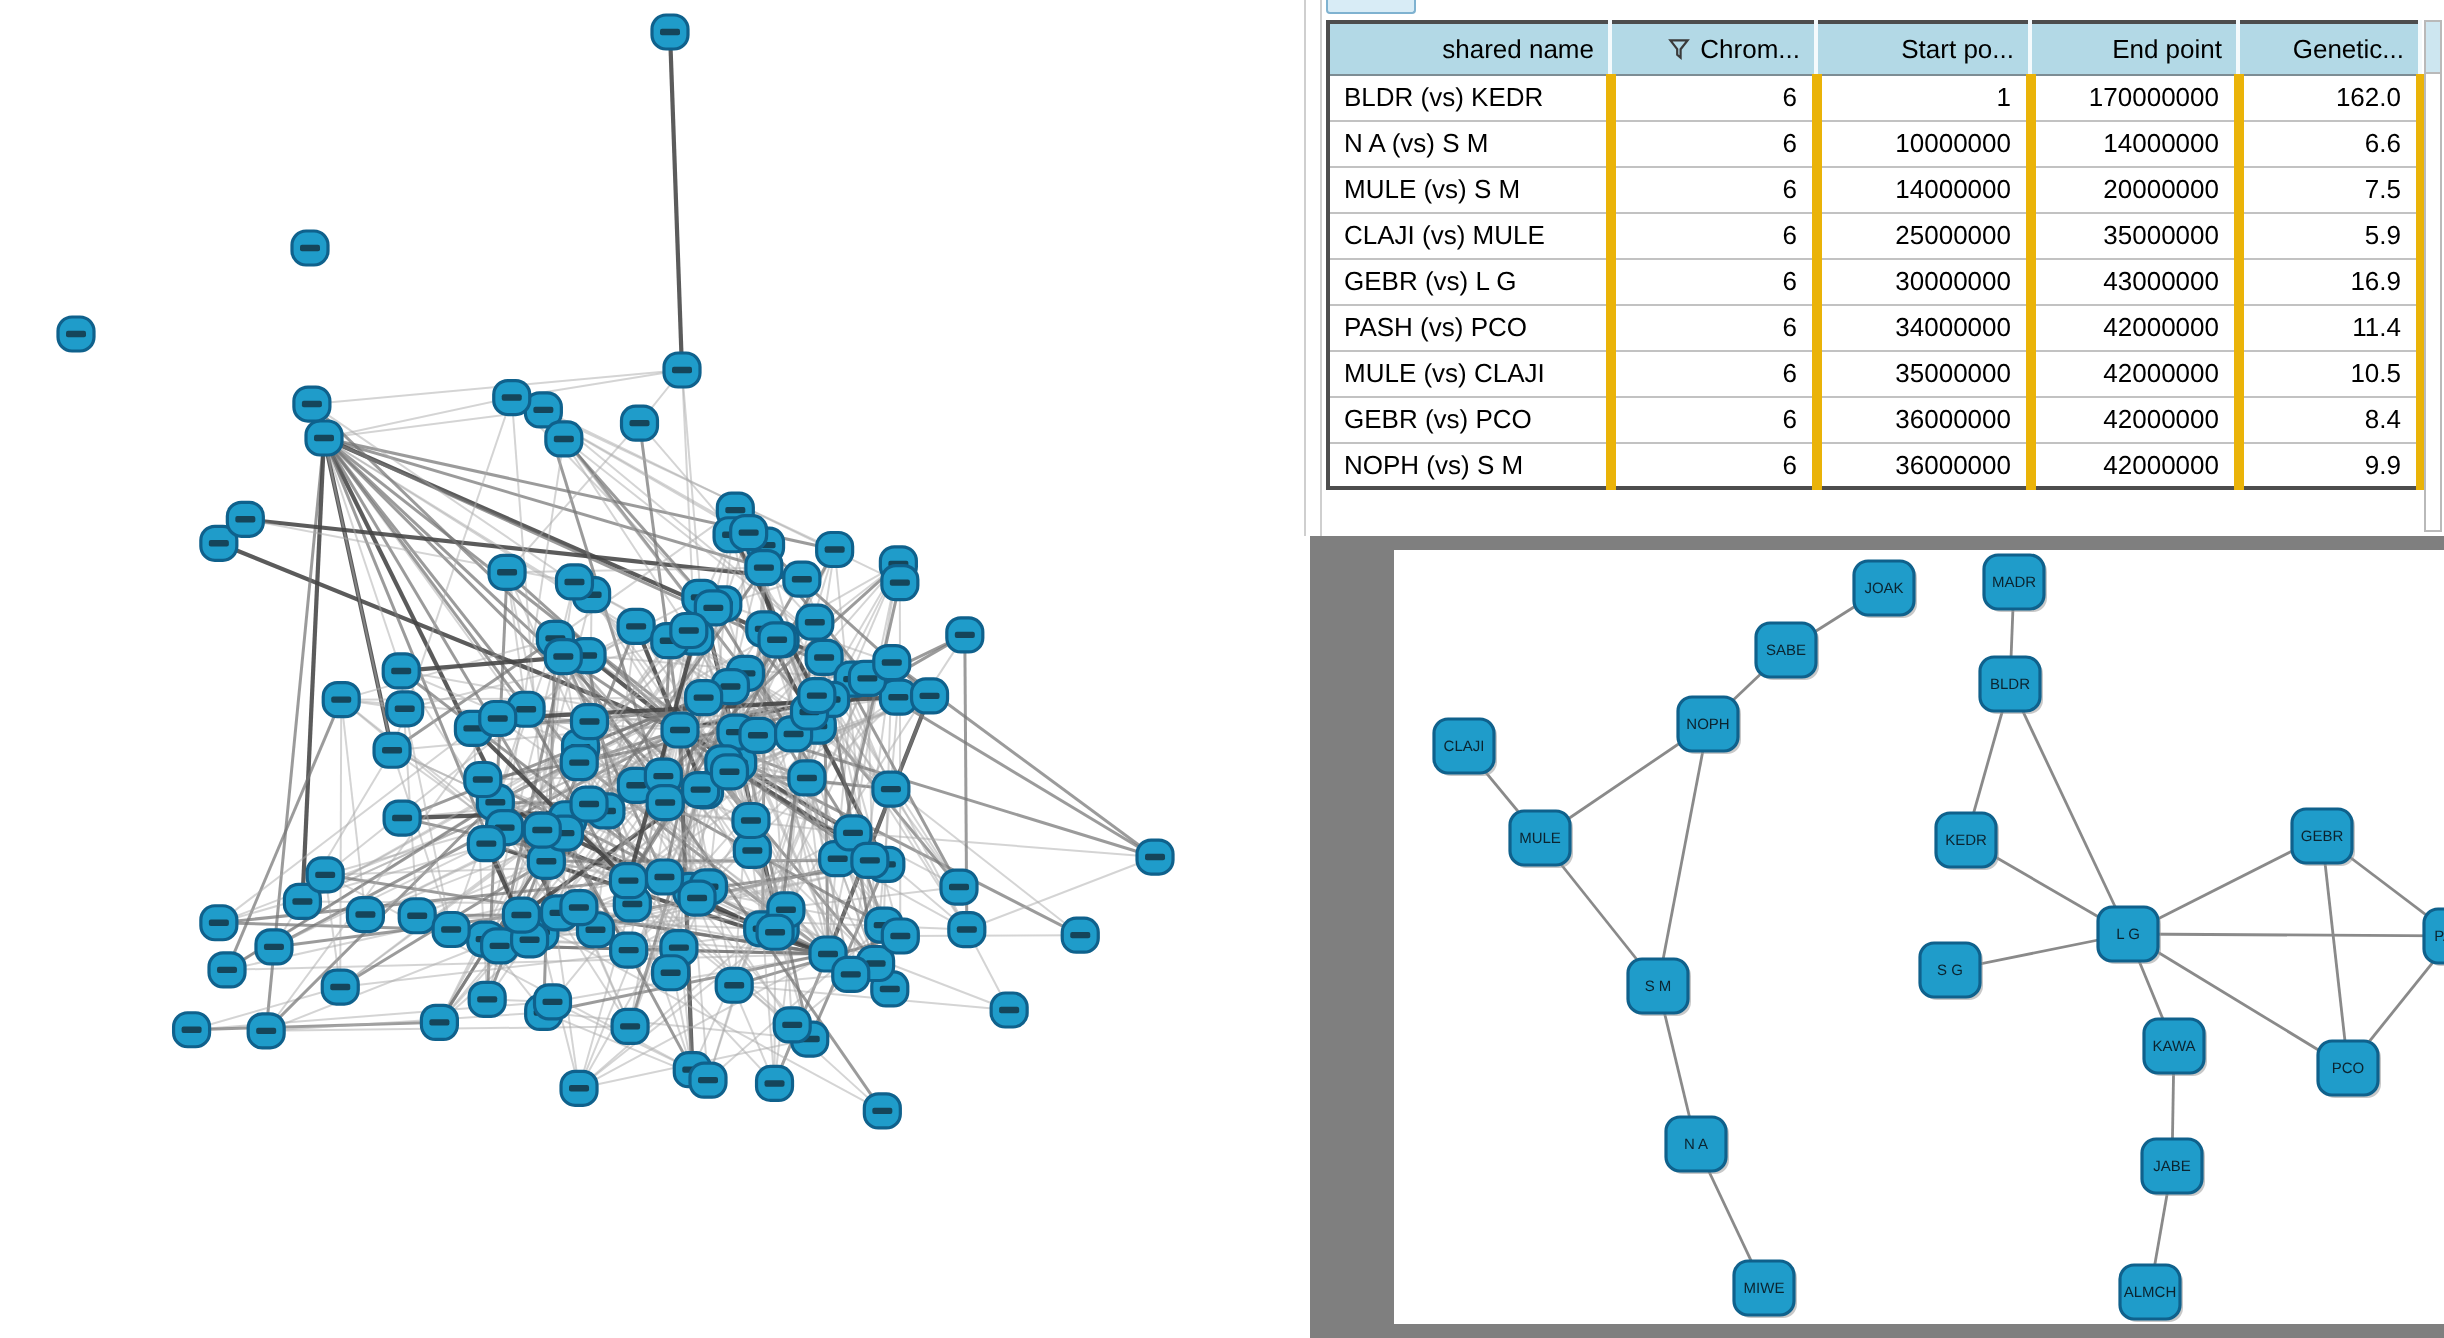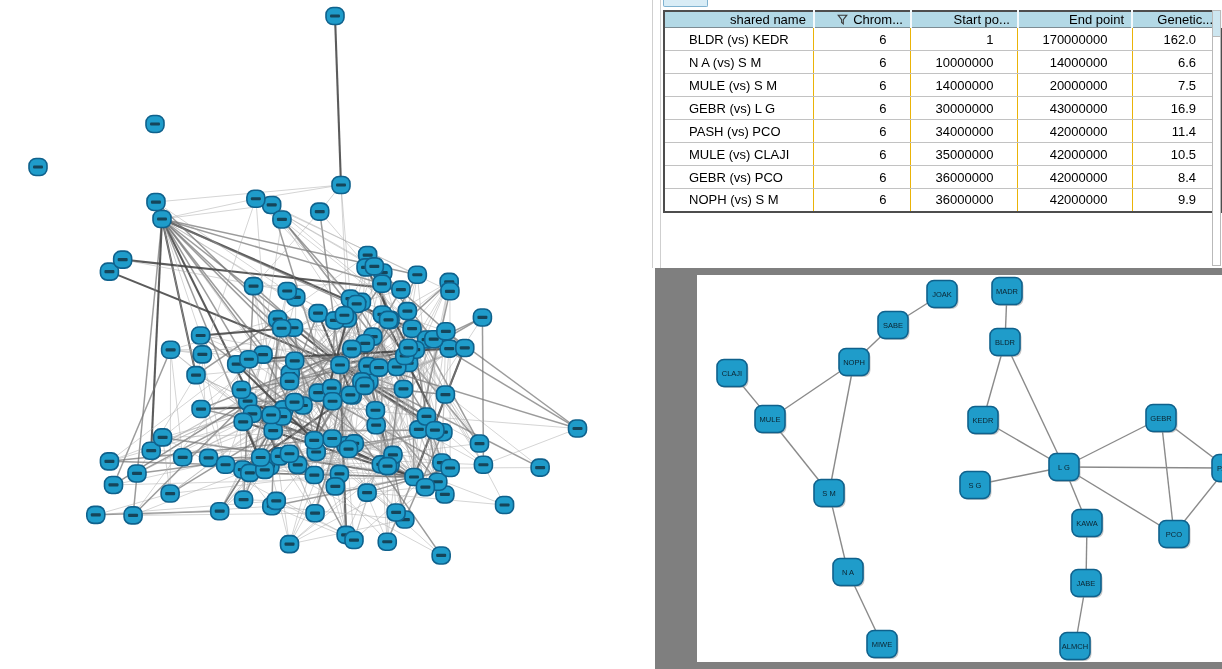--- a/index.html
+++ b/index.html
@@ -40,33 +40,33 @@
     border-collapse: collapse;
     table-layout: fixed;
     font-size: 13px;
     color: #000;
     border: 2px solid #4d4d4d;
     background: #fff;
   }
   table.attr-table th {
     background: #b3d9e6;
     font-weight: normal;
-    height: 16px;
+    height: 26px;
     text-align: right;
     padding: 0 7px 0 2px;
     border-right: 2px solid #f4fafc;
     border-bottom: 1px solid #7d8d94;
     white-space: nowrap; overflow: hidden;
     position: relative;
   }
   table.attr-table th .filter-ico { margin-right: 5px; vertical-align: -1px; }
   table.attr-table td {
     height: 23px;
-    padding: 0 24px;
-    border-right: 1px solid #eab308;
+    padding: 0 7px;
+    border-right: 5px solid #eab308;
     border-bottom: 1px solid #c2c2c2;
     white-space: nowrap; overflow: hidden;
     text-align: right;
     background: #fff;
   }
   table.attr-table td.first { text-align: left; }
   table.attr-table col.c0 { width: 141px; }
   table.attr-table col.c1 { width: 103px; }
   table.attr-table col.c2 { width: 107px; }
   table.attr-table col.c3 { width: 104px; }
@@ -1233,20 +1233,27 @@
             <td>6.6</td>
           </tr>
           <tr>
             <td class="first">MULE (vs) S M</td>
             <td>6</td>
             <td>14000000</td>
             <td>20000000</td>
             <td>7.5</td>
           </tr>
           <tr>
+            <td class="first">CLAJI (vs) MULE</td>
+            <td>6</td>
+            <td>25000000</td>
+            <td>35000000</td>
+            <td>5.9</td>
+          </tr>
+          <tr>
             <td class="first">GEBR (vs) L G</td>
             <td>6</td>
             <td>30000000</td>
             <td>43000000</td>
             <td>16.9</td>
           </tr>
           <tr>
             <td class="first">PASH (vs) PCO</td>
             <td>6</td>
             <td>34000000</td>

